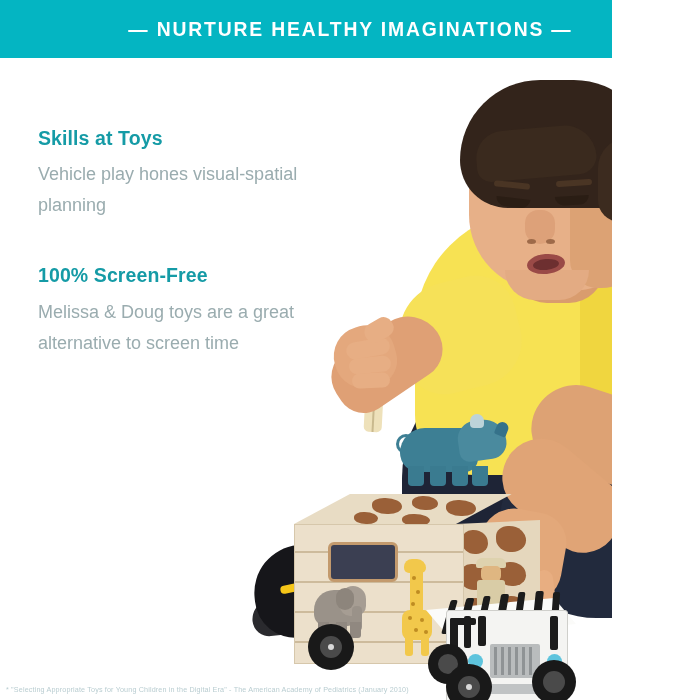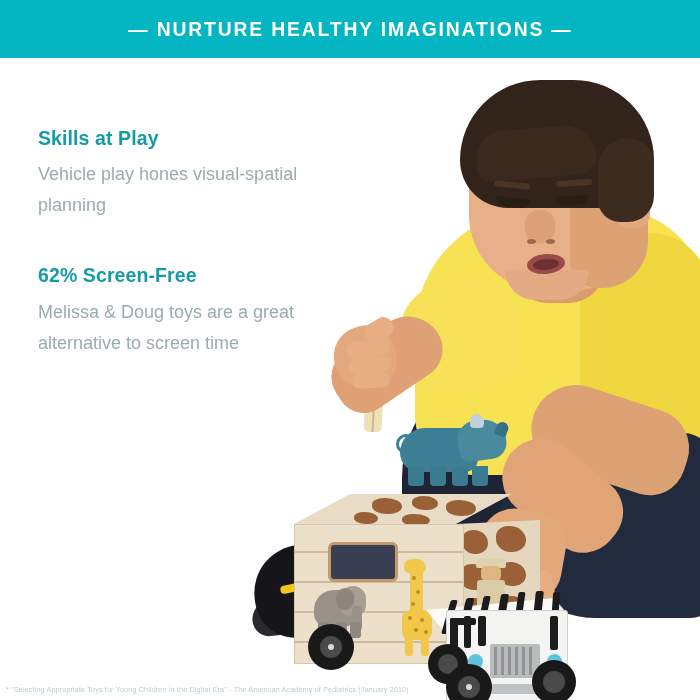--- a/index.html
+++ b/index.html
@@ -5,21 +5,21 @@
   html, body {
     margin: 0;
     padding: 0;
     background: #ffffff;
   }
   body {
     font-family: "Liberation Sans", sans-serif;
   }
   #page {
     position: relative;
-    width: 700px;
+    width: 612px;
     height: 700px;
     overflow: hidden;
     background: #ffffff;
   }
 
   
   #header-banner {
     position: absolute;
     left: 0; top: 0;
     width: 700px;
@@ -636,26 +636,26 @@
   <div id="header-banner">
     <div id="header-title">— NURTURE HEALTHY IMAGINATIONS —</div>
   </div>
 
   <div id="text-column">
 
     <div class="block">
     </div>
 
     <div class="block">
-      <h2 class="block-heading">Skills at Play</h2>
+      <h2 class="block-heading">Skills at Toys</h2>
       <p class="block-body">Vehicle play hones visual-spatial planning</p>
     </div>
 
     <div class="block">
-      <h2 class="block-heading">62% Screen-Free</h2>
+      <h2 class="block-heading">100% Screen-Free</h2>
       <p class="block-body">Melissa &amp; Doug toys are a great alternative to screen time</p>
     </div>
 
   </div>
 
   <div id="photo-scene">
 
     <div class="boy-pants"></div>
     <div class="boy-shirt"></div>
     <div class="boy-shirt-shade"></div>

